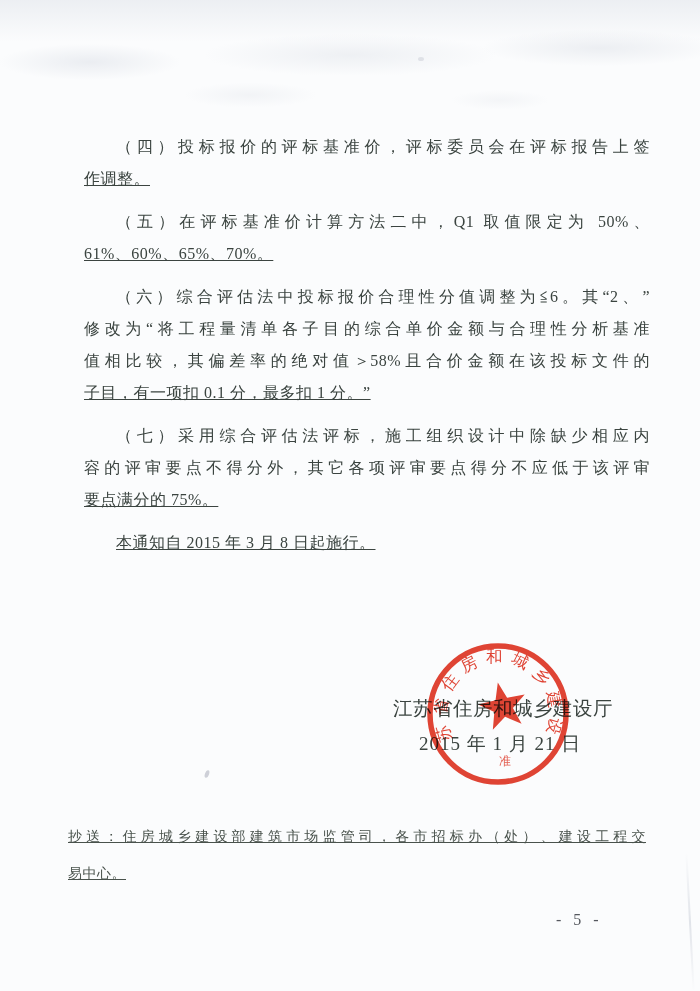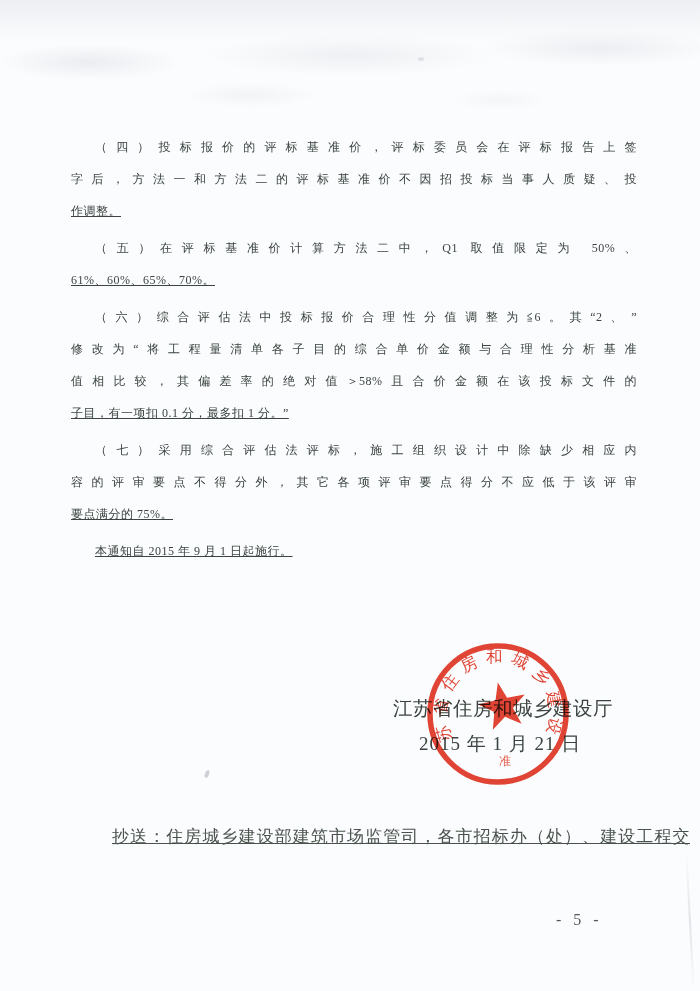--- a/index.html
+++ b/index.html
@@ -20,51 +20,50 @@
       radial-gradient(ellipse 130px 26px at 90px 62px,  rgba(196,202,214,0.30), transparent 70%),
       radial-gradient(ellipse 210px 30px at 350px 55px, rgba(200,206,216,0.26), transparent 70%),
       radial-gradient(ellipse 170px 26px at 600px 48px, rgba(197,203,214,0.28), transparent 70%),
       radial-gradient(ellipse 95px 18px at 250px 95px,  rgba(204,209,218,0.20), transparent 70%),
       radial-gradient(ellipse 70px 14px at 500px 100px, rgba(204,209,218,0.16), transparent 70%),
       linear-gradient(to bottom, rgba(202,208,218,0.30), rgba(202,208,218,0) 42px);
     pointer-events:none;
   }
   .body-text {
     position:absolute;
-    left:71px; top:131px; width:566px;
-    font-size:12px;
+    left:84px; top:131px; width:566px;
+    font-size:16px;
     line-height:32px;
     letter-spacing:0.5px;
     color:#3b4440;
   }
   .para { margin:0 0 0 0; }
-  .para + .para { margin-top:5px; }
+  .para + .para { margin-top:11px; }
   .line { text-align:justify; text-align-last:justify; white-space:normal; }
   .line.first { text-indent:2em; }
   .line.end { text-align-last:left;text-decoration:underline; }
   .sig-org {
     position:absolute; left:393px; top:695px;
     font-size:19.5px; letter-spacing:0.5px; color:#3b4440;
   }
   .sig-date {
     position:absolute; left:419px; top:731px;
     font-size:19px; letter-spacing:1px; color:#3b4440;
   }
   .seal {
     position:absolute; left:427px; top:643px; width:142px; height:142px;
     mix-blend-mode:multiply;
     opacity:0.9;
     filter:blur(0.35px);
     pointer-events:none;
   }
   .cc-block {
     position:absolute; left:68px; top:818px; width:578px;
-    font-size:17px; line-height:37px; letter-spacing:0.5px;
+    font-size:14px; line-height:37px; letter-spacing:0.5px;
     color:#49524c;
-    margin-left:44px;
   }
   .page-num {
     position:absolute; left:556px; top:911px;
     font-size:16px; letter-spacing:4px; color:#55585e;
   }
   .speck { position:absolute; background:rgba(150,156,170,0.45); border-radius:50%; }
   .speck.s1 { left:205px; top:770px; width:4px; height:8px; transform:rotate(20deg); }
   .speck.s2 { left:418px; top:57px;  width:6px; height:4px; opacity:.5; }
   .scratch {
     position:absolute; left:689px; top:852px; width:1.5px; height:140px;
@@ -73,60 +72,60 @@
   }
 </style>
 </head>
 <body>
 
 <div id="page">
 
   <div class="body-text">
     <div class="para">
       <div class="line first">（四）投标报价的评标基准价，评标委员会在评标报告上签</div>
-      <div class="line">字后，方法一和方法二的评标基准价不因招投标当事人质疑、投</div>
       <div class="line end">作调整。</div>
     </div>
     <div class="para">
       <div class="line first">（五）在评标基准价计算方法二中，Q1 取值限定为 50%、</div>
       <div class="line end">61%、60%、65%、70%。</div>
     </div>
     <div class="para">
       <div class="line first">（六）综合评估法中投标报价合理性分值调整为≦6。其“2、”</div>
       <div class="line">修改为“将工程量清单各子目的综合单价金额与合理性分析基准</div>
       <div class="line">值相比较，其偏差率的绝对值＞58%且合价金额在该投标文件的</div>
       <div class="line end">子目，有一项扣 0.1 分，最多扣 1 分。”</div>
     </div>
     <div class="para">
       <div class="line first">（七）采用综合评估法评标，施工组织设计中除缺少相应内</div>
       <div class="line">容的评审要点不得分外，其它各项评审要点得分不应低于该评审</div>
       <div class="line end">要点满分的 75%。</div>
     </div>
     <div class="para">
-      <div class="line first end">本通知自 2015 年 9 月 1 日起施行。</div>
+      <div class="line first end">本通知自 2015 年 3 月 8 日起施行。</div>
     </div>
   </div>
 
   <div class="sig-org">江苏省住房和城乡建设厅</div>
   <div class="sig-date">2015 年 1 月 21 日</div>
 
   <div class="seal">
     <svg width="142" height="142" viewBox="0 0 142 142">
       <circle cx="71" cy="71" r="68" fill="none" stroke-width="5.5" stroke="#e0301e"></circle>
       <path id="sealArc" d="M 26 97 A 52 52 0 1 1 116 97" fill="none"></path>
       <text font-size="16.5" letter-spacing="7.5" text-anchor="middle" font-family="Liberation Serif, DejaVu Serif, serif" fill="#e0301e">
         <textPath href="#sealArc" startOffset="50%">江苏省住房和城乡建设厅</textPath>
       </text>
       <polygon points="0,-25 5.9,-8.1 23.8,-7.7 9.5,3.1 14.7,20.2 0,10 -14.7,20.2 -9.5,3.1 -23.8,-7.7 -5.9,-8.1" transform="translate(76,64) rotate(-12)" fill="#e0301e"></polygon>
       <text x="78" y="122" font-size="12" text-anchor="middle" opacity="0.85" font-family="Liberation Serif, DejaVu Serif, serif" fill="#e0301e">准</text>
     </svg>
   </div>
 
   <div class="cc-block">
     <div class="line end" style="text-align-last:justify;">抄送：住房城乡建设部建筑市场监管司，各市招标办（处）、建设工程交</div>
+    <div class="line end">易中心。</div>
   </div>
 
   <div class="page-num">- 5 -</div>
 
   <div class="speck s1"></div>
   <div class="speck s2"></div>
   <div class="scratch"></div>
 
 </div>
 

